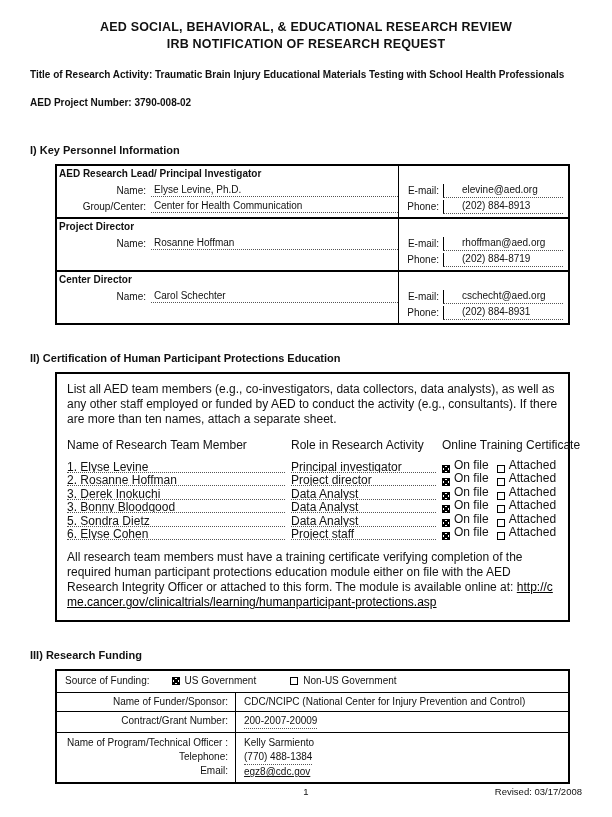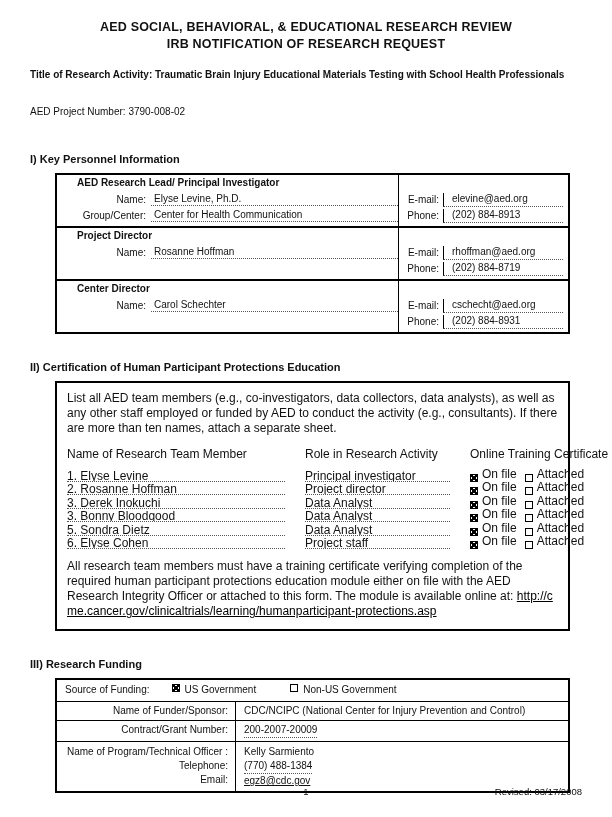--- a/index.html
+++ b/index.html
@@ -3,62 +3,62 @@
 <meta charset="utf-8">
 <style>
   *{box-sizing:border-box;margin:0;padding:0}
   html,body{width:612px;height:817px}
   body{font-family:"Liberation Sans",sans-serif;font-size:10px;color:#111;background:#fff;position:relative;overflow:hidden;line-height:1.28}
   .page{padding:16px 30px 0 30px;position:relative;height:100%}
 
   .doc-title{text-align:center;font-weight:bold;font-size:12.5px;line-height:1.32;margin-top:3px;letter-spacing:.2px}
 
   .research-title{font-weight:bold;margin-top:17px}
-  .project-number{font-weight:normal;margin-top:24px}
+  .project-number{font-weight:bold;margin-top:15px}
 
   .sec-heading{font-weight:bold;font-size:11px;margin-top:26px}
   .sec-heading.first{margin-top:33px}
   .sec-table{margin:7px 12px 0 25px}
 
   
   .p-table{border:2px solid #000}
   .p-block{display:grid;grid-template-columns:1fr 170px}
   .p-block + .p-block{border-top:2px solid #000}
   .p-left-col{padding:0 0 3px 0;min-width:0}
-  .p-block-title{font-weight:bold;padding:2px 0 1px 20px}
+  .p-block-title{font-weight:bold;padding:2px 0 1px 2px}
   .p-field{display:flex;align-items:flex-end;height:15px;margin-top:1px}
   .p-lbl{flex:none;width:94px;text-align:right;padding-right:5px}
   .p-val{flex:1;border-bottom:1px dotted #555;padding-left:3px;white-space:nowrap;overflow:hidden}
   .p-right-col{border-left:1px solid #000;padding-top:16px;padding-bottom:3px}
   .p-contact{display:flex;align-items:flex-end;height:15px;margin-top:1px}
   .c-lbl{flex:none;width:44px;text-align:right;padding-right:4px}
-  .c-val{flex:1;border-left:1px solid #000;padding-left:8px;margin-right:5px;border-bottom:1px dotted #555;white-space:nowrap;overflow:hidden}
+  .c-val{flex:1;border-left:1px solid #000;padding-left:18px;margin-right:5px;border-bottom:1px dotted #555;white-space:nowrap;overflow:hidden}
 
   
   .cert-box{border:2px solid #000;padding:8px 10px 9px 10px;font-size:12px;line-height:1.27}
   .cert-instructions{margin-bottom:11px}
-  .member-header,.member-row{display:grid;grid-template-columns:218px 145px 1fr;column-gap:20px;align-items:end}
+  .member-header,.member-row{display:grid;grid-template-columns:218px 145px 1fr;column-gap:6px;align-items:end}
   .member-header{margin-bottom:4px;white-space:nowrap}
   .member-row{height:13.5px}
   .m-name,.m-role{border-bottom:1px dotted #555;white-space:nowrap;overflow:hidden;height:13px}
   .m-cert{display:flex;align-items:flex-end;white-space:nowrap}
   .cb-label{margin:0 8px 0 4px}
   .cb-label.last{margin-right:0}
   .checkbox{width:8px;height:8px;border:1px solid #000;display:inline-block;position:relative;flex:none;vertical-align:-1px}
   .checkbox.checked::before{content:"";position:absolute;inset:-1px;
     background:linear-gradient(45deg,transparent 42%,#000 42%,#000 58%,transparent 58%),
                linear-gradient(135deg,transparent 42%,#000 42%,#000 58%,transparent 58%)}
   .cert-footer{margin-top:11px}
   .module-link{color:#000;text-decoration:underline;word-break:break-all;cursor:pointer}
 
   
   .fund-table{border:2px solid #000}
   .fund-row + .fund-row{border-top:1px solid #000}
   .fund-source{display:flex;align-items:center;padding:4px 8px}
-  .fund-source .cb-group{display:flex;margin-left:22px}
+  .fund-source .cb-group{display:flex;align-items:center;margin-left:22px}
   .fund-source .cb-group + .cb-group{margin-left:34px}
   .fund-source .cb-group .cb-label{margin:0 0 0 5px}
   .fund-grid{display:grid;grid-template-columns:178px 1fr}
   .f-lbl{text-align:right;padding:3px 7px 3px 0}
   .f-val{border-left:1px solid #000;padding:3px 8px;min-width:0}
   .stack span{display:block;line-height:1.4}
   .u-dot{border-bottom:1px dotted #555;display:inline-block}
   .u-sol{text-decoration:underline}
 
   

